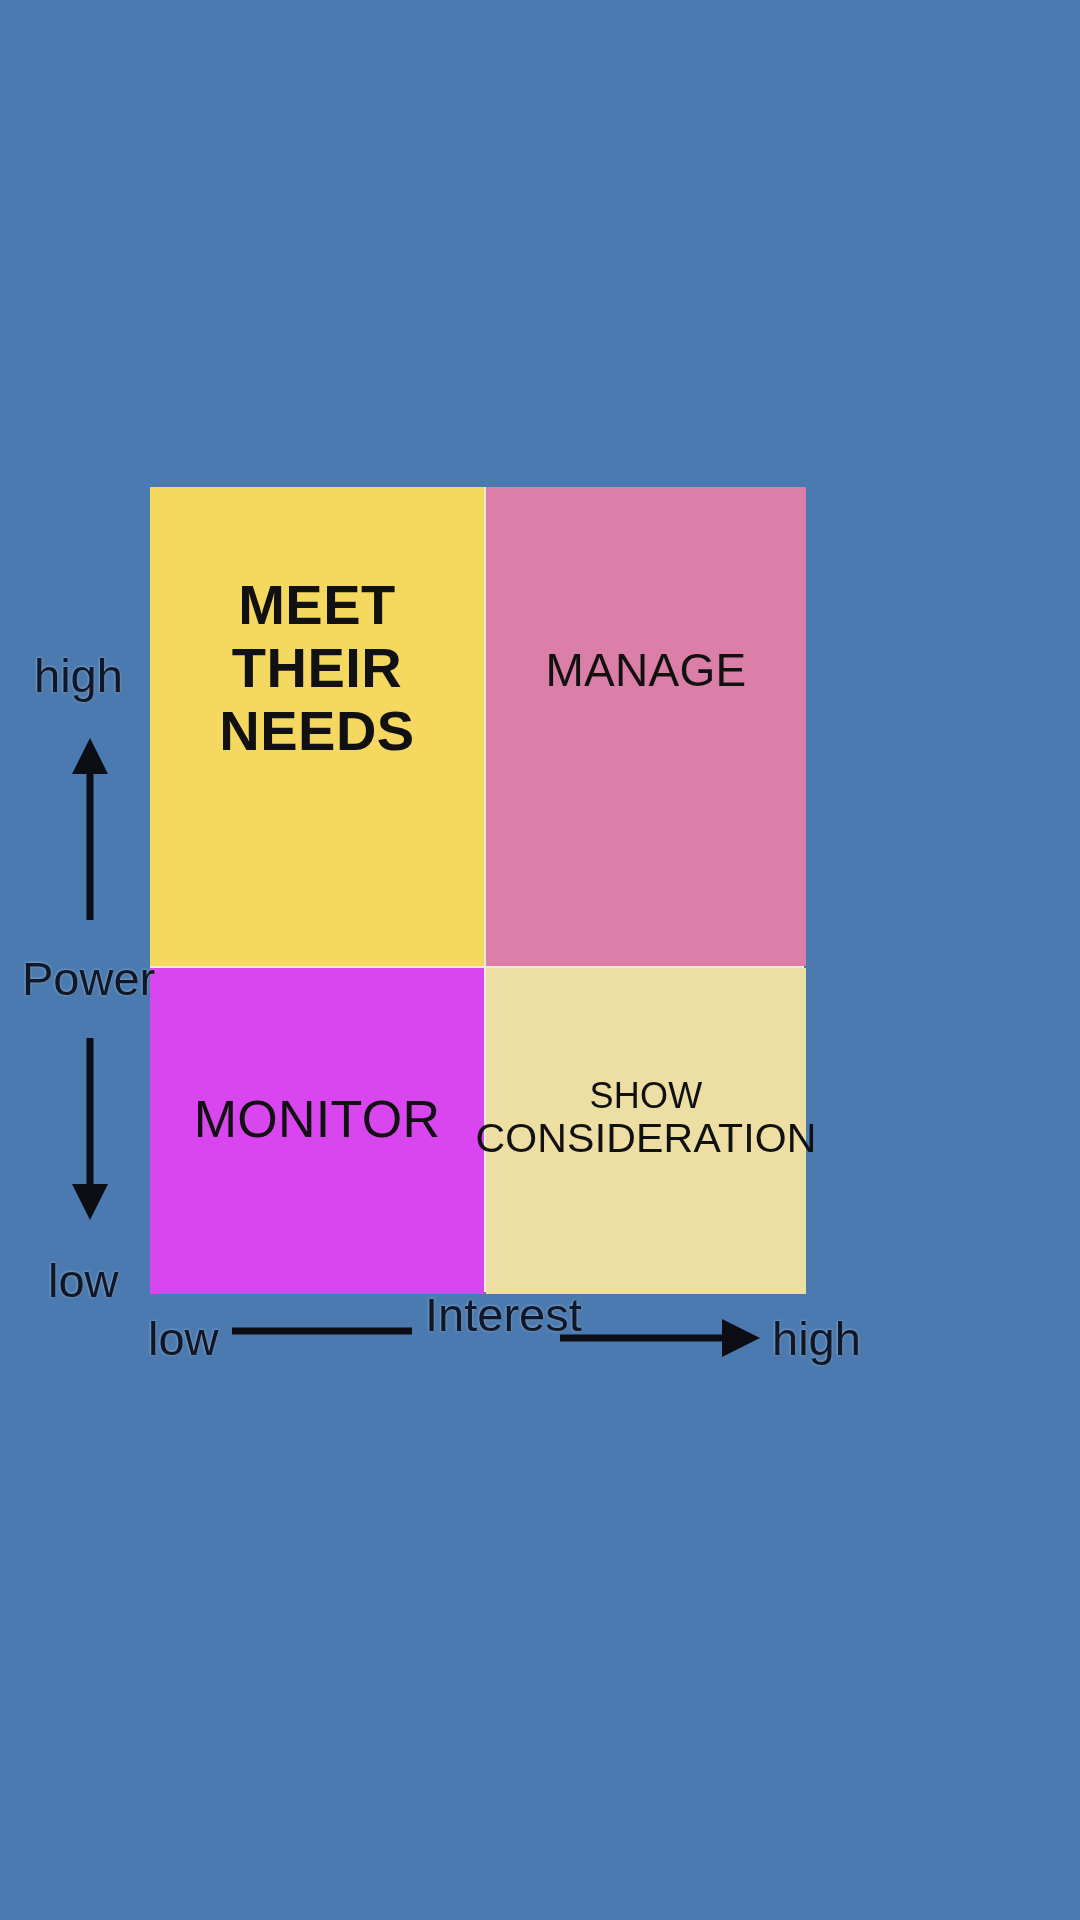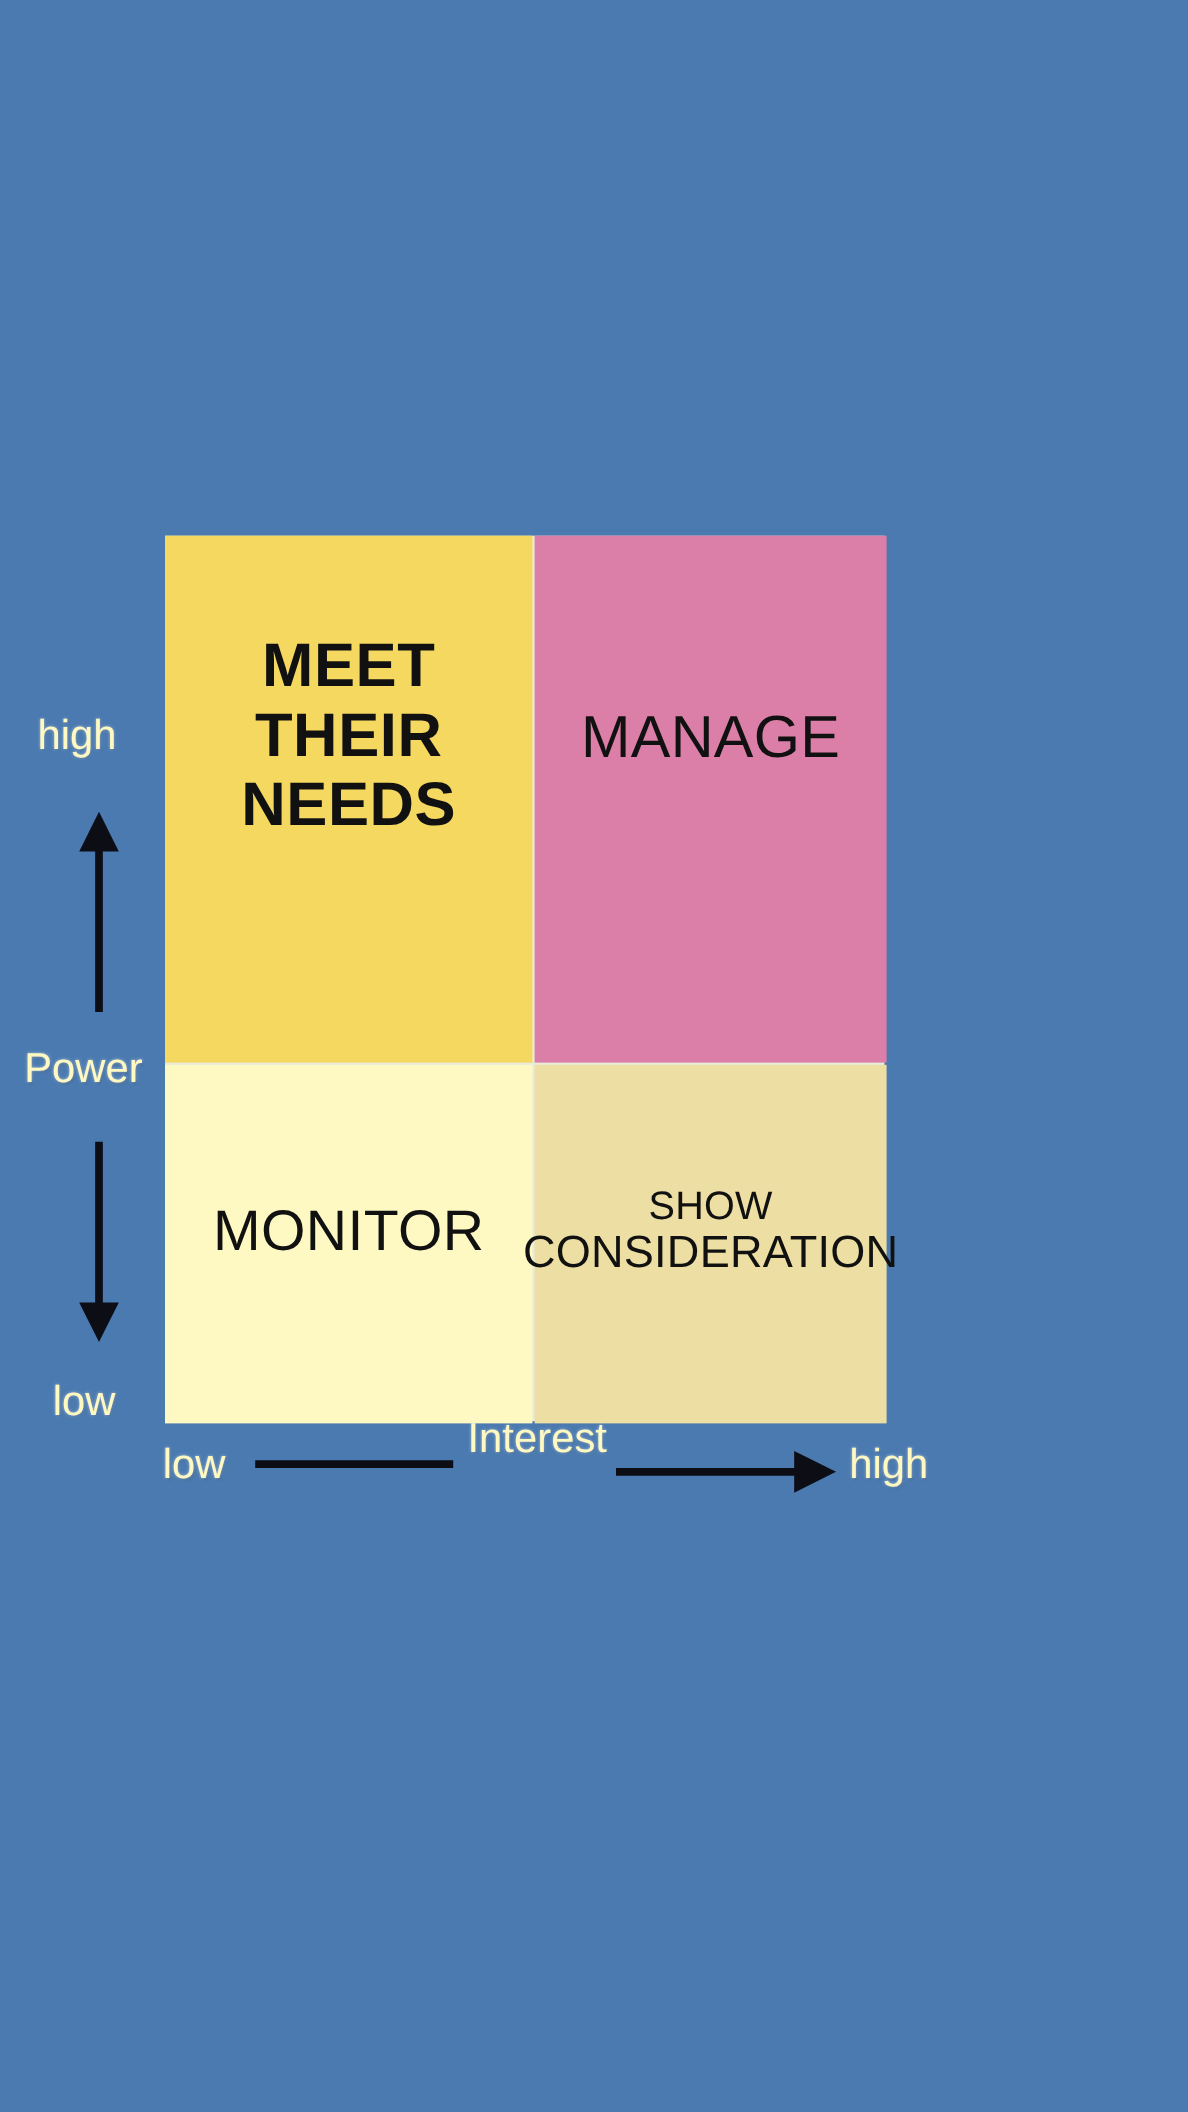--- a/index.html
+++ b/index.html
@@ -44,31 +44,31 @@
     text-align: center;
     color: #111111;
     line-height: 1.12;
     padding: 0 10px;
     box-sizing: border-box;
   }
   .cell .cell-text { display: block; }
 
   .cell-meet    { background: #f5d85f; }
   .cell-manage  { background: #db7ea8; }
-  .cell-monitor { background: #fef9c3; }
+  .cell-monitor { background: #d946ef; }
   .cell-show    { background: #eddfa4; }
 
   .cell-meet .cell-text {
     font-size: 56px;
     font-weight: 700;
     letter-spacing: 0.5px;
     transform: translateY(-58px);
   }
   .cell-manage .cell-text {
-    font-size: 54px;
+    font-size: 46px;
     font-weight: 400;
     letter-spacing: 0.3px;
     transform: translateY(-56px);
   }
   .cell-monitor .cell-text {
     font-size: 52px;
     font-weight: 400;
     letter-spacing: 0.3px;
     transform: translateY(-12px);
   }
@@ -77,22 +77,22 @@
     font-weight: 400;
     letter-spacing: 0.2px;
     transform: translateY(-12px);
   }
   .cell-show .line-1 { font-size: 36px; display: block; }
   .cell-show .line-2 { font-size: 41px; display: block; }
 
   
   .axis-label {
     position: absolute;
-    color: #fef9c3;
-    font-size: 38px;
+    color: #0f172a;
+    font-size: 47px;
     font-weight: 400;
     white-space: nowrap;
     text-shadow:
       0 0 3px rgba(255,255,255,0.55),
       1px 1px 2px rgba(0,0,0,0.18);
   }
 
   #y-high  { left: 34px;  top: 648px;  }
   #y-power { left: 22px;  top: 951px;  }
   #y-low   { left: 48px;  top: 1253px; }

